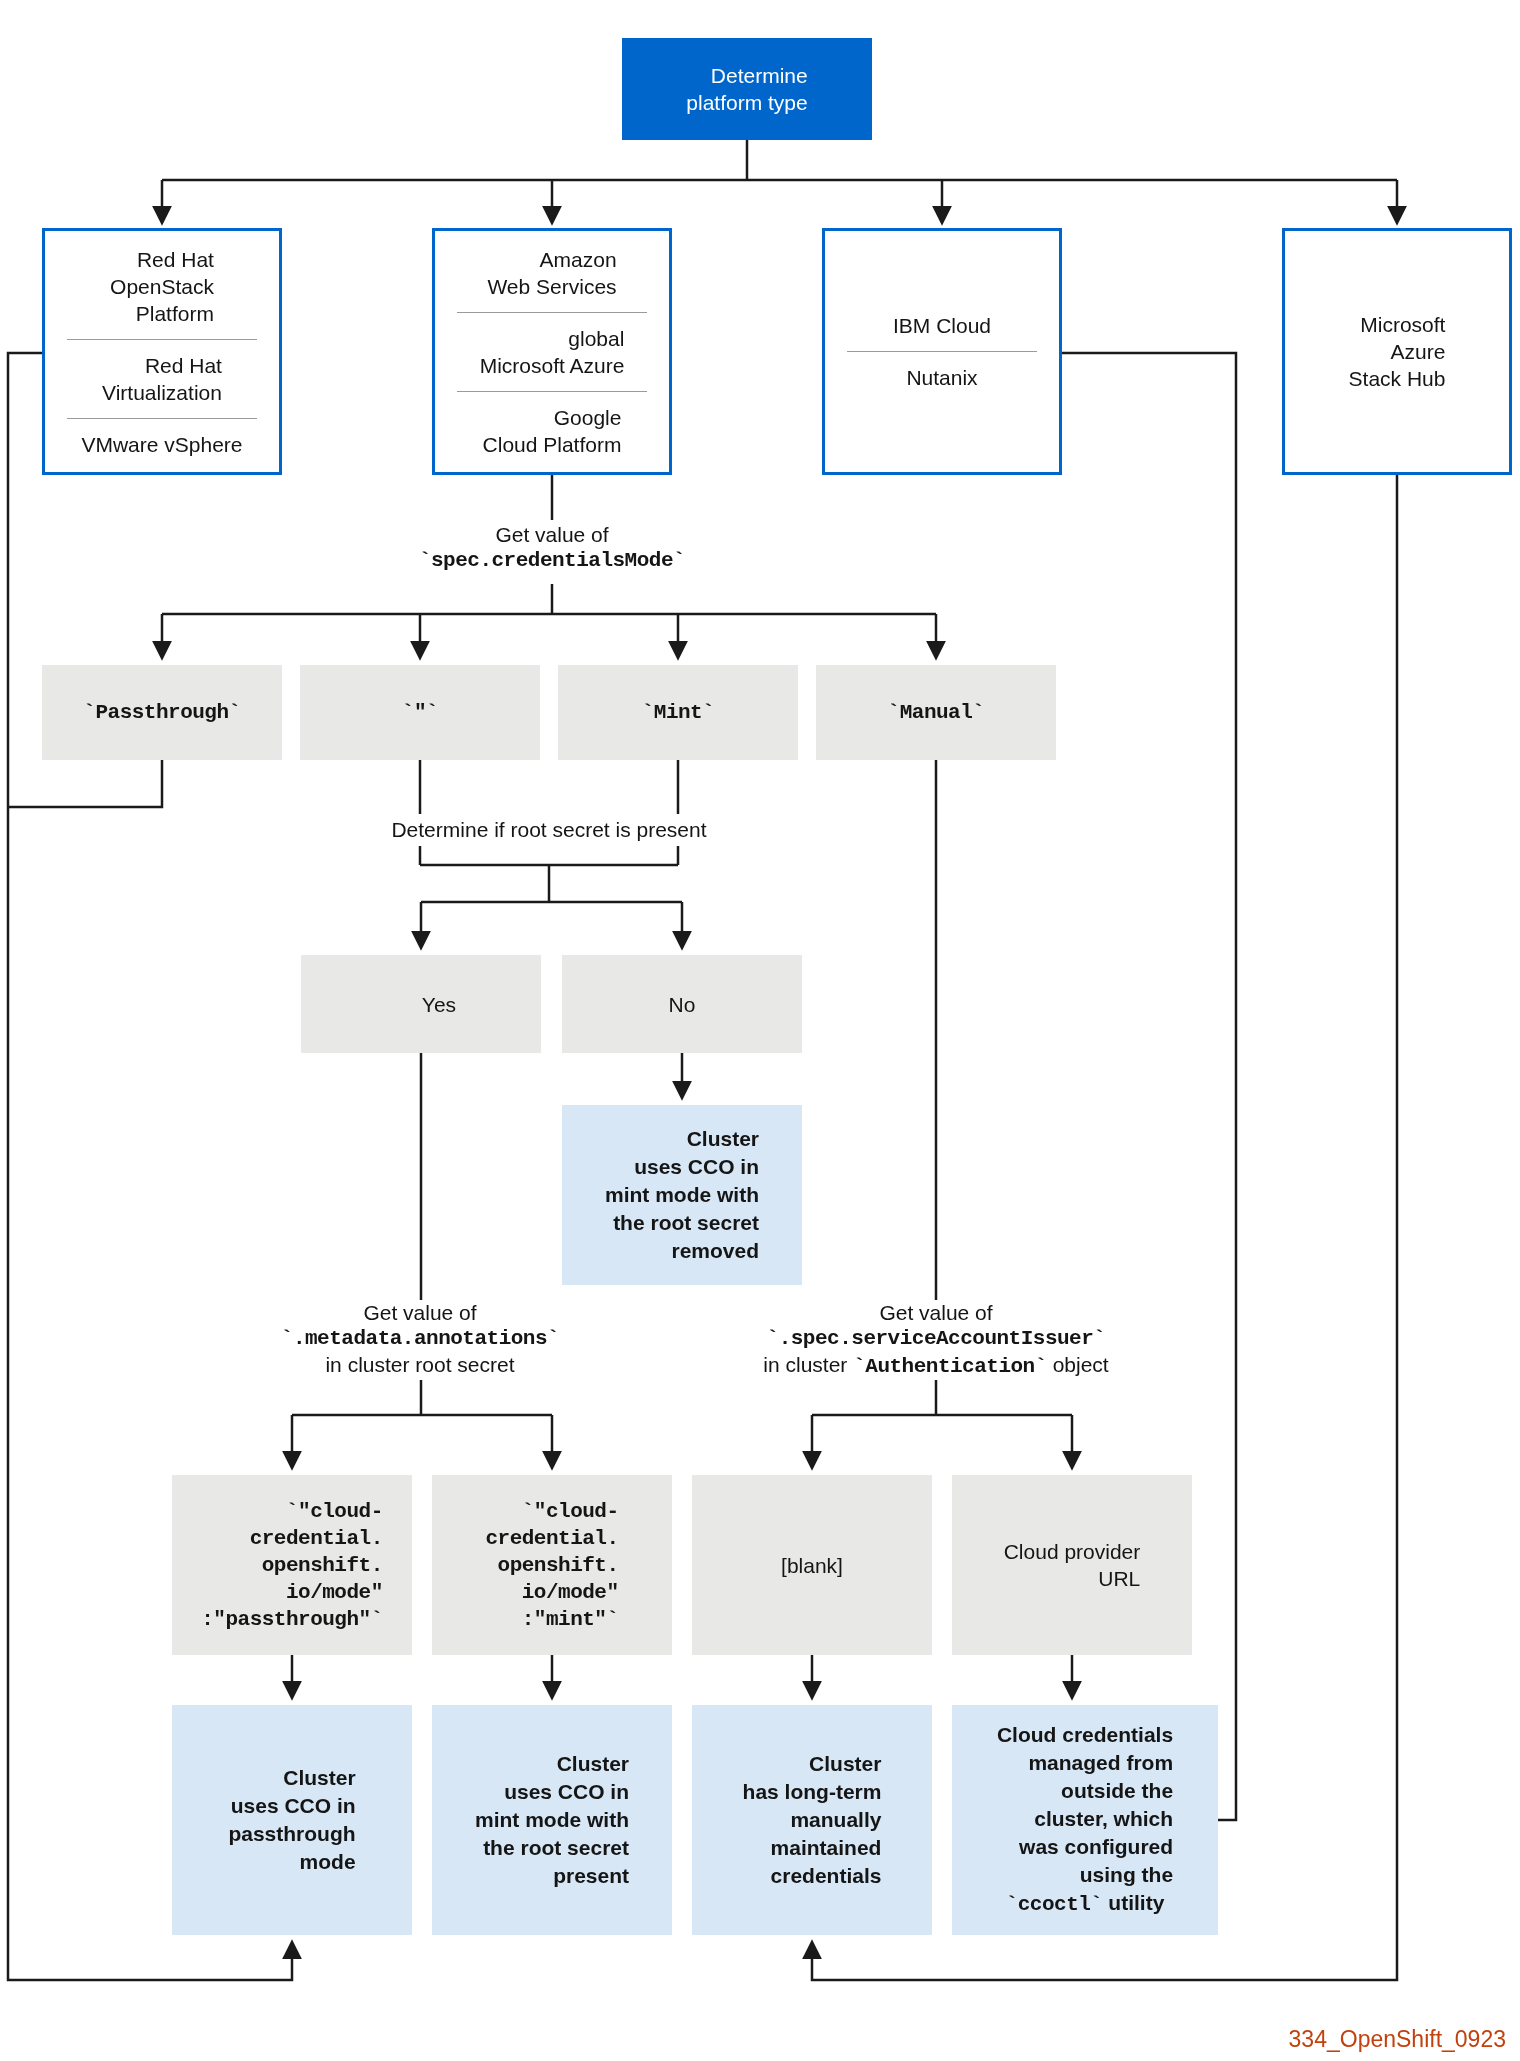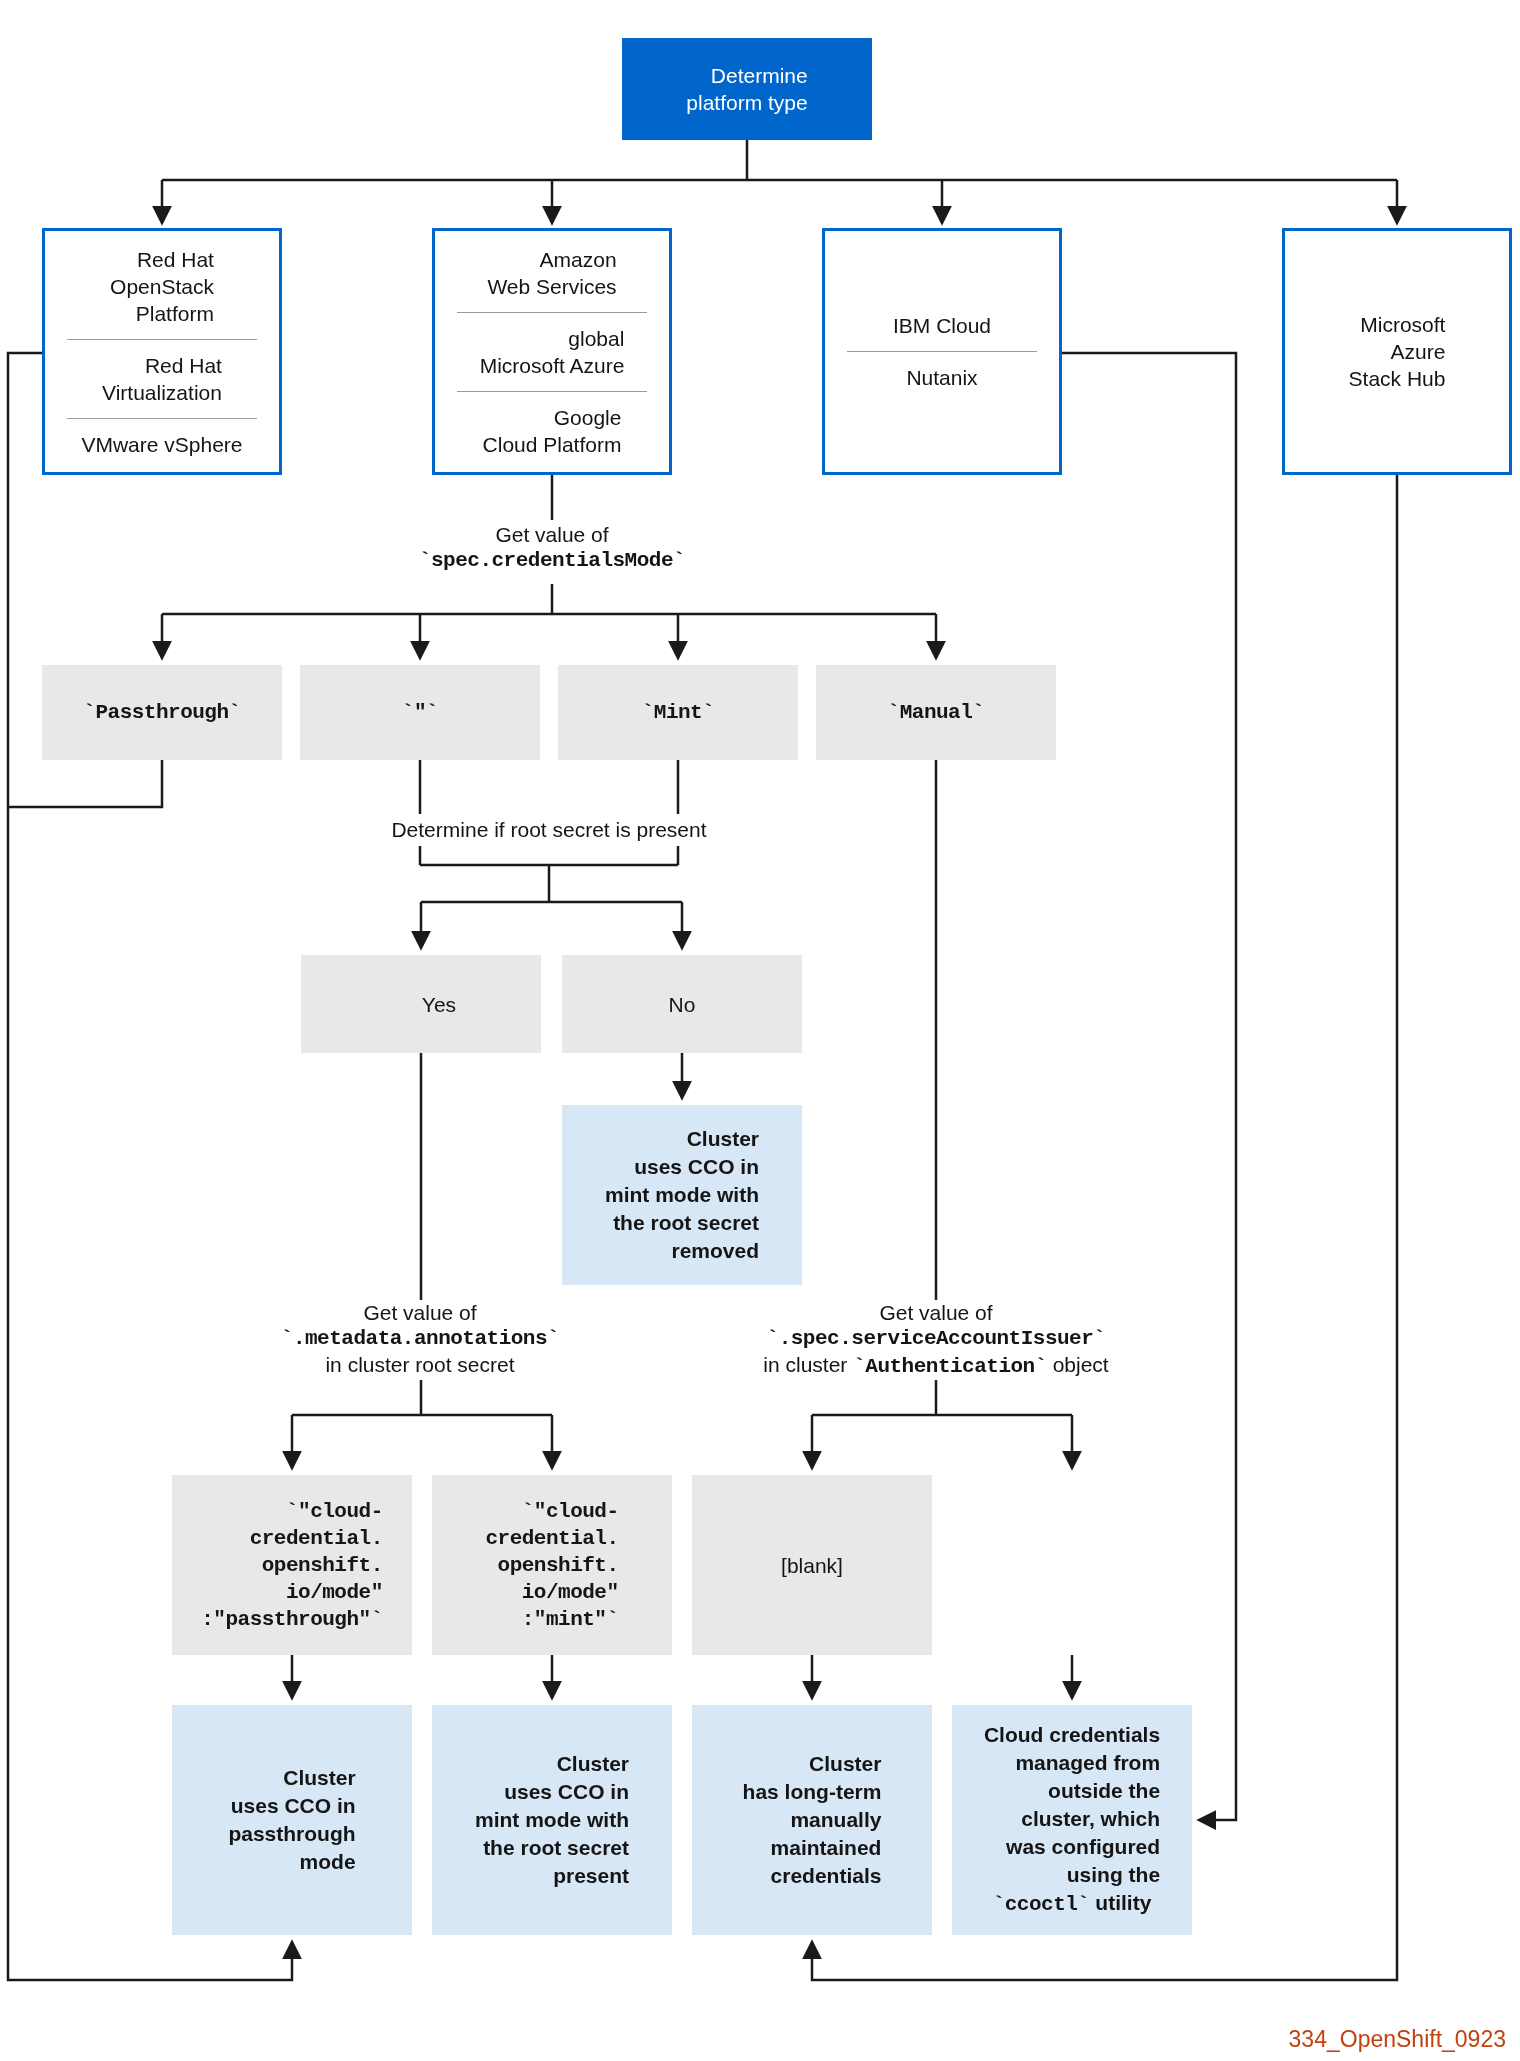--- a/index.html
+++ b/index.html
@@ -158,36 +158,38 @@
 credential.
 openshift.
 io/mode"
 :"passthrough"`</div>
   <div class="box gray mono pre" style="left:432px;top:1475px;width:240px;height:180px;">`"cloud-
 credential.
 openshift.
 io/mode"
 :"mint"`</div>
   <div class="box gray pre" style="left:692px;top:1475px;width:240px;height:180px;">[blank]</div>
+  <div class="box gray pre" style="left:952px;top:1475px;width:240px;height:180px;">Cloud provider
+URL</div>
 
   <div class="box lightblue pre" style="left:172px;top:1705px;width:240px;height:230px;">Cluster
 uses CCO in
 passthrough
 mode</div>
   <div class="box lightblue pre" style="left:432px;top:1705px;width:240px;height:230px;">Cluster
 uses CCO in
 mint mode with
 the root secret
 present</div>
   <div class="box lightblue pre" style="left:692px;top:1705px;width:240px;height:230px;">Cluster
 has long-term
 manually
 maintained
 credentials</div>
-  <div class="box lightblue" style="left:952px;top:1705px;width:240px;height:230px;">
+  <div class="box lightblue" style="left:952px;top:1705px;width:266px;height:230px;">
     <div class="pre">Cloud credentials
 managed from
 outside the
 cluster, which
 was configured
 using the</div>
     <div>
       <span class="mono">`ccoctl`</span><span> utility</span>
     </div>
   </div>

